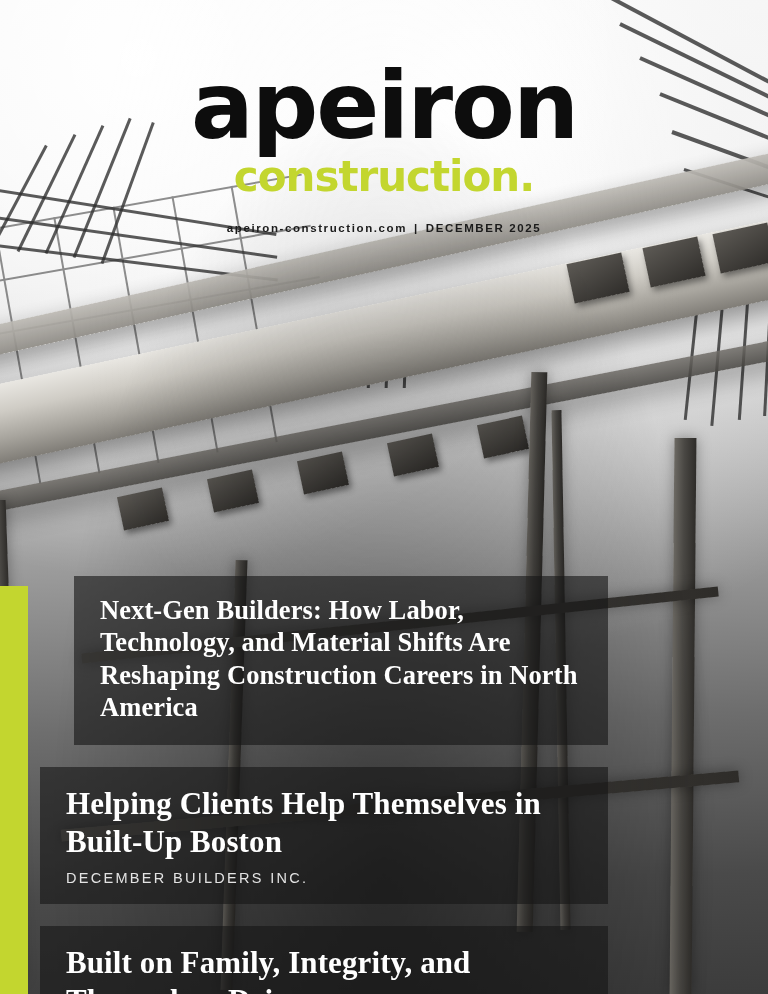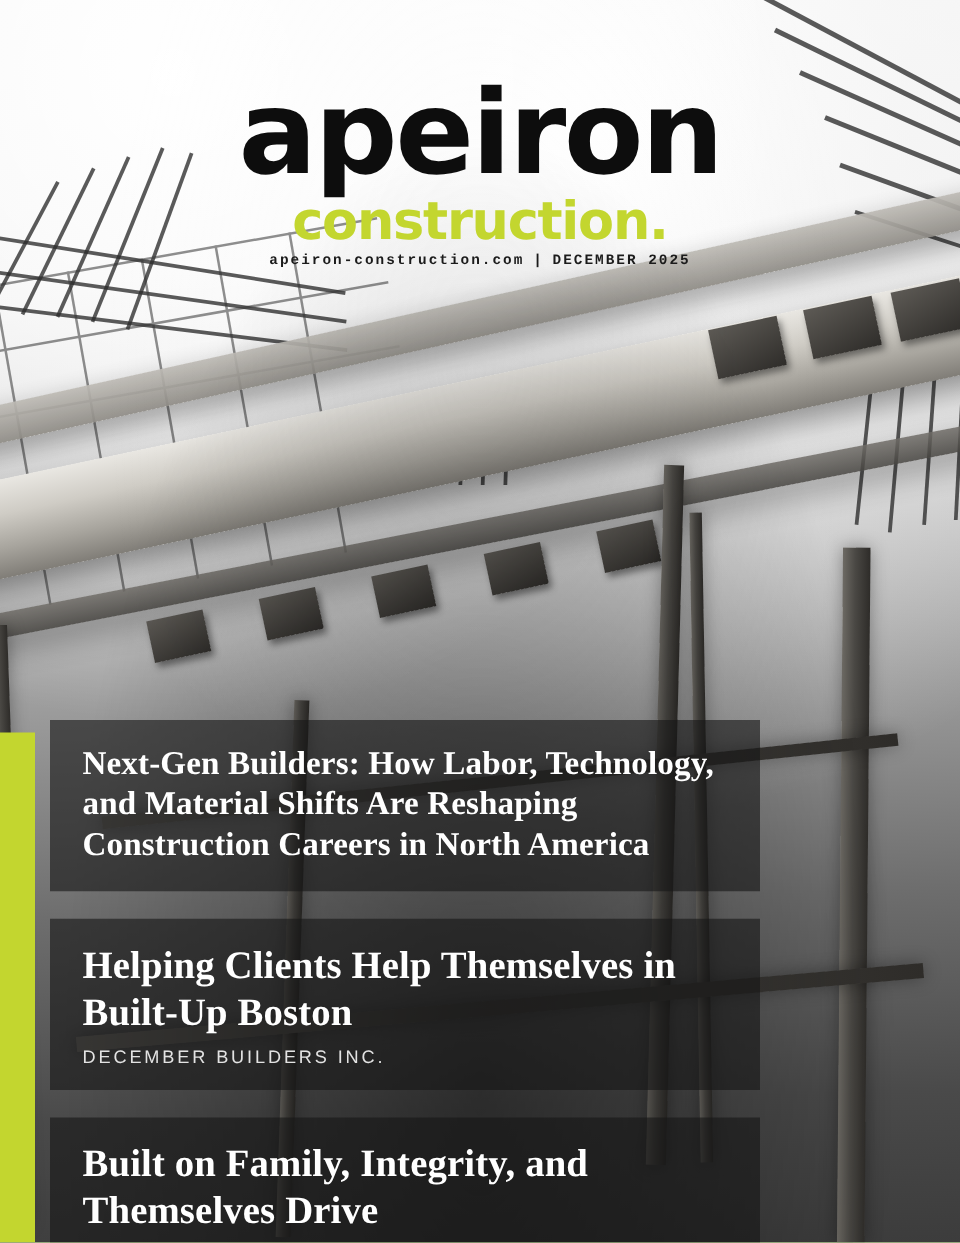--- a/index.html
+++ b/index.html
@@ -123,22 +123,22 @@
   .subbrand {
     font-family:"DejaVu Sans", sans-serif;
     font-size:42px;
     line-height:1;
     font-weight:700;
     letter-spacing:-1px;
     color:#c3d62f;
     margin-top:6px;
   }
   .meta {
-    margin-top:4px;
-    font-family:Liberation Mono, monospace;
+    margin-top:24px;
+    font-family:Liberation Sans, sans-serif;
     font-size:11.5px;
     letter-spacing:1.6px;
     font-weight:700;
     color:#1b1b1b;
   }
   .meta .sep { margin:0 7px; }
 
   
   .rail {
     position:absolute;
@@ -151,21 +151,21 @@
   }
 
   
   .stories { position:absolute; left:40px; top:576px; width:568px; z-index:8; }
 
   .story {
     background:rgba(22,22,22,0.62);
     padding:18px 22px 18px 26px;
     margin-bottom:22px;
   }
-  .story.lead { padding-bottom:22px; }
+  .story.lead { padding-bottom:22px;margin-left:34px; }
 
   .headline {
     font-family:"Liberation Serif", serif;
     color:#ffffff;
     font-weight:700;
     font-size:31px;
     line-height:1.22;
     letter-spacing:.1px;
   }
   .story.lead .headline { font-size:26.5px; }

